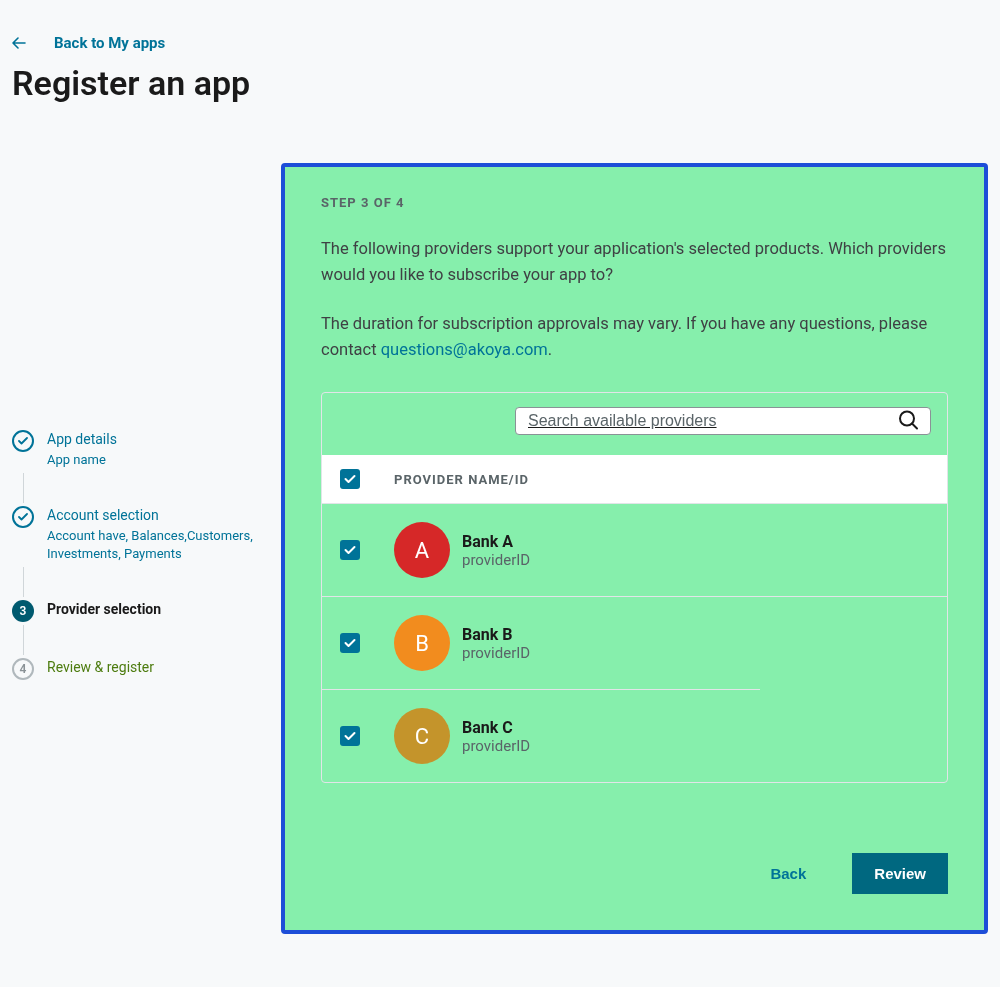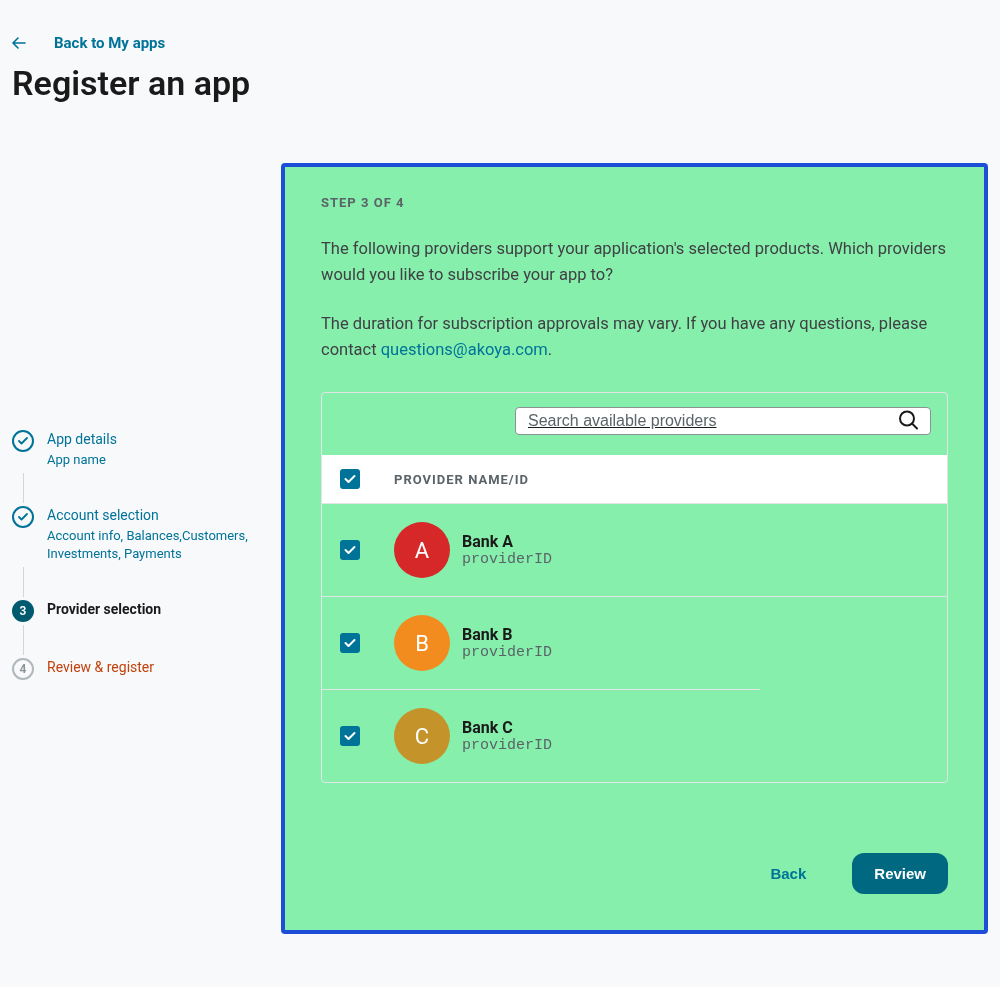--- a/index.html
+++ b/index.html
@@ -71,21 +71,21 @@
       border: 2px solid #b0b8bc;
       color: #8a9296;
     }
     .step-content .step-label {
       font-size: 14px;
       font-weight: 400;
       line-height: 1.4;
     }
     .step.completed .step-label { color: #007398; }
     .step.current .step-label { font-weight: 700; color: #1a1a1a; }
-    .step.pending .step-label { color: #c2410c; }
+    .step.pending .step-label { color: #4d7c0f; }
     .step-sub {
       font-size: 13px;
       color: #007398;
       line-height: 1.4;
       margin-top: 2px;
     }
     .connector {
       width: 1px;
       height: 30px;
       background: #d0d6d9;
@@ -203,41 +203,41 @@
       height: 56px;
       border-radius: 50%;
       color: #fff;
       font-size: 22px;
       display: flex;
       align-items: center;
       justify-content: center;
       flex-shrink: 0;
     }
     .prov-name { font-size: 16px; font-weight: 700; color: #1a1a1a; }
-    .prov-id { font-size: 15px; color: #5a6468; margin-top: 0; font-family: Liberation Mono, monospace; }
+    .prov-id { font-size: 15px; color: #5a6468; margin-top: 0; }
     .actions {
       display: flex;
       justify-content: flex-end;
       align-items: center;
       gap: 46px;
       margin-top: 70px;
     }
     .btn-back {
       color: #007398;
       font-size: 15px;
       font-weight: 600;
       background: none;
       border: none;
       cursor: pointer;
     }
     .btn-review {
       background: #006880;
       color: #fff;
       border: none;
-      border-radius: 12px;
+      border-radius: 0;
       padding: 12px 22px;
       font-size: 15px;
       font-weight: 600;
       cursor: pointer;
     }
   </style>
 </head>
 <body>
 
 <div class="page">
@@ -269,21 +269,21 @@
       <div class="connector"></div>
 
       <div class="step completed">
         <div class="indicator completed">
           <svg width="10" height="8" viewBox="0 0 10 8" fill="none">
               <path d="M1 4L3.5 6.5L9 1" stroke="#007398" stroke-width="1.8" stroke-linecap="round" stroke-linejoin="round"></path>
             </svg>
         </div>
         <div class="step-content">
           <div class="step-label">Account selection</div>
-          <div class="step-sub">Account info, Balances,Customers, Investments, Payments</div>
+          <div class="step-sub">Account have, Balances,Customers, Investments, Payments</div>
         </div>
       </div>
       <div class="connector"></div>
 
       <div class="step current">
         <div class="indicator current">
           <span>3</span>
         </div>
         <div class="step-content">
           <div class="step-label">Provider selection</div>

